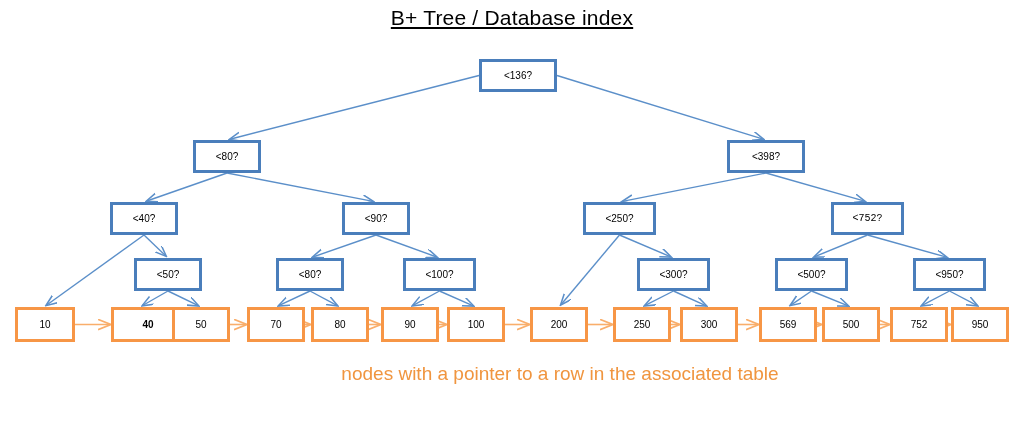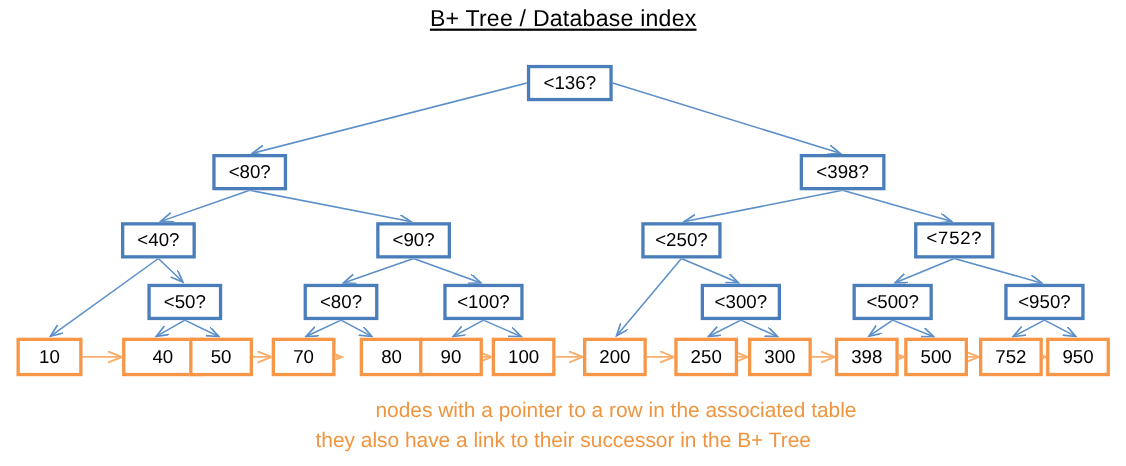--- a/index.html
+++ b/index.html
@@ -34,21 +34,21 @@
     text-decoration: underline;
     letter-spacing: 0.2px;
   }
   .node {
     position: absolute;
     box-sizing: border-box;
     display: flex;
     align-items: center;
     justify-content: center;
     background: #ffffff;
-    font-size: 17px;
+    font-size: 10px;
     color: #000000;
     white-space: nowrap;
   }
   .decision-node {
     border: 3px solid #4A7EBB;
     height: 33px;
   }
   .leaf-node {
     border: 3px solid #F79646;
     height: 35px;
@@ -166,58 +166,57 @@
       </div>
       <div class="node decision-node" style="left: 775px; top: 258px; width: 73px;">
         <span>&lt;500?</span>
       </div>
       <div class="node decision-node" style="left: 913px; top: 258px; width: 73px;">
         <span>&lt;950?</span>
       </div>
       <div class="node leaf-node" style="left: 15px; top: 307px; width: 60px;">
         <span>10</span>
       </div>
-      <div class="node leaf-node" style="left: 111px; top: 307px; width: 74px;">
+      <div class="node leaf-node" style="left: 111px; top: 307px; width: 74px; font-weight: bold;">
         <span>40</span>
       </div>
       <div class="node leaf-node" style="left: 172px; top: 307px; width: 58px;">
         <span>50</span>
       </div>
       <div class="node leaf-node" style="left: 247px; top: 307px; width: 58px;">
         <span>70</span>
       </div>
-      <div class="node leaf-node" style="left: 311px; top: 307px; width: 58px; margin-left: 16px;">
+      <div class="node leaf-node" style="left: 311px; top: 307px; width: 58px;">
         <span>80</span>
       </div>
       <div class="node leaf-node" style="left: 381px; top: 307px; width: 58px;">
         <span>90</span>
       </div>
       <div class="node leaf-node" style="left: 447px; top: 307px; width: 58px;">
         <span>100</span>
       </div>
       <div class="node leaf-node" style="left: 530px; top: 307px; width: 58px;">
         <span>200</span>
       </div>
       <div class="node leaf-node" style="left: 613px; top: 307px; width: 58px;">
         <span>250</span>
       </div>
       <div class="node leaf-node" style="left: 680px; top: 307px; width: 58px;">
         <span>300</span>
       </div>
       <div class="node leaf-node" style="left: 759px; top: 307px; width: 58px;">
-        <span>398</span>
+        <span>569</span>
       </div>
       <div class="node leaf-node" style="left: 822px; top: 307px; width: 58px;">
         <span>500</span>
       </div>
       <div class="node leaf-node" style="left: 890px; top: 307px; width: 58px;">
         <span>752</span>
       </div>
       <div class="node leaf-node" style="left: 951px; top: 307px; width: 58px; justify-content: center;">
         <span>950</span>
       </div>
     </div>
 
 
   <div class="caption" id="caption-line1" style="top:363px;padding-left:48px;">nodes with a pointer to a row in the associated table</div>
-  <div class="caption" id="caption-line2" style="top:390px;">they also have a link to their successor in the B+ Tree</div>
 
 </div>
 
 </body></html>

